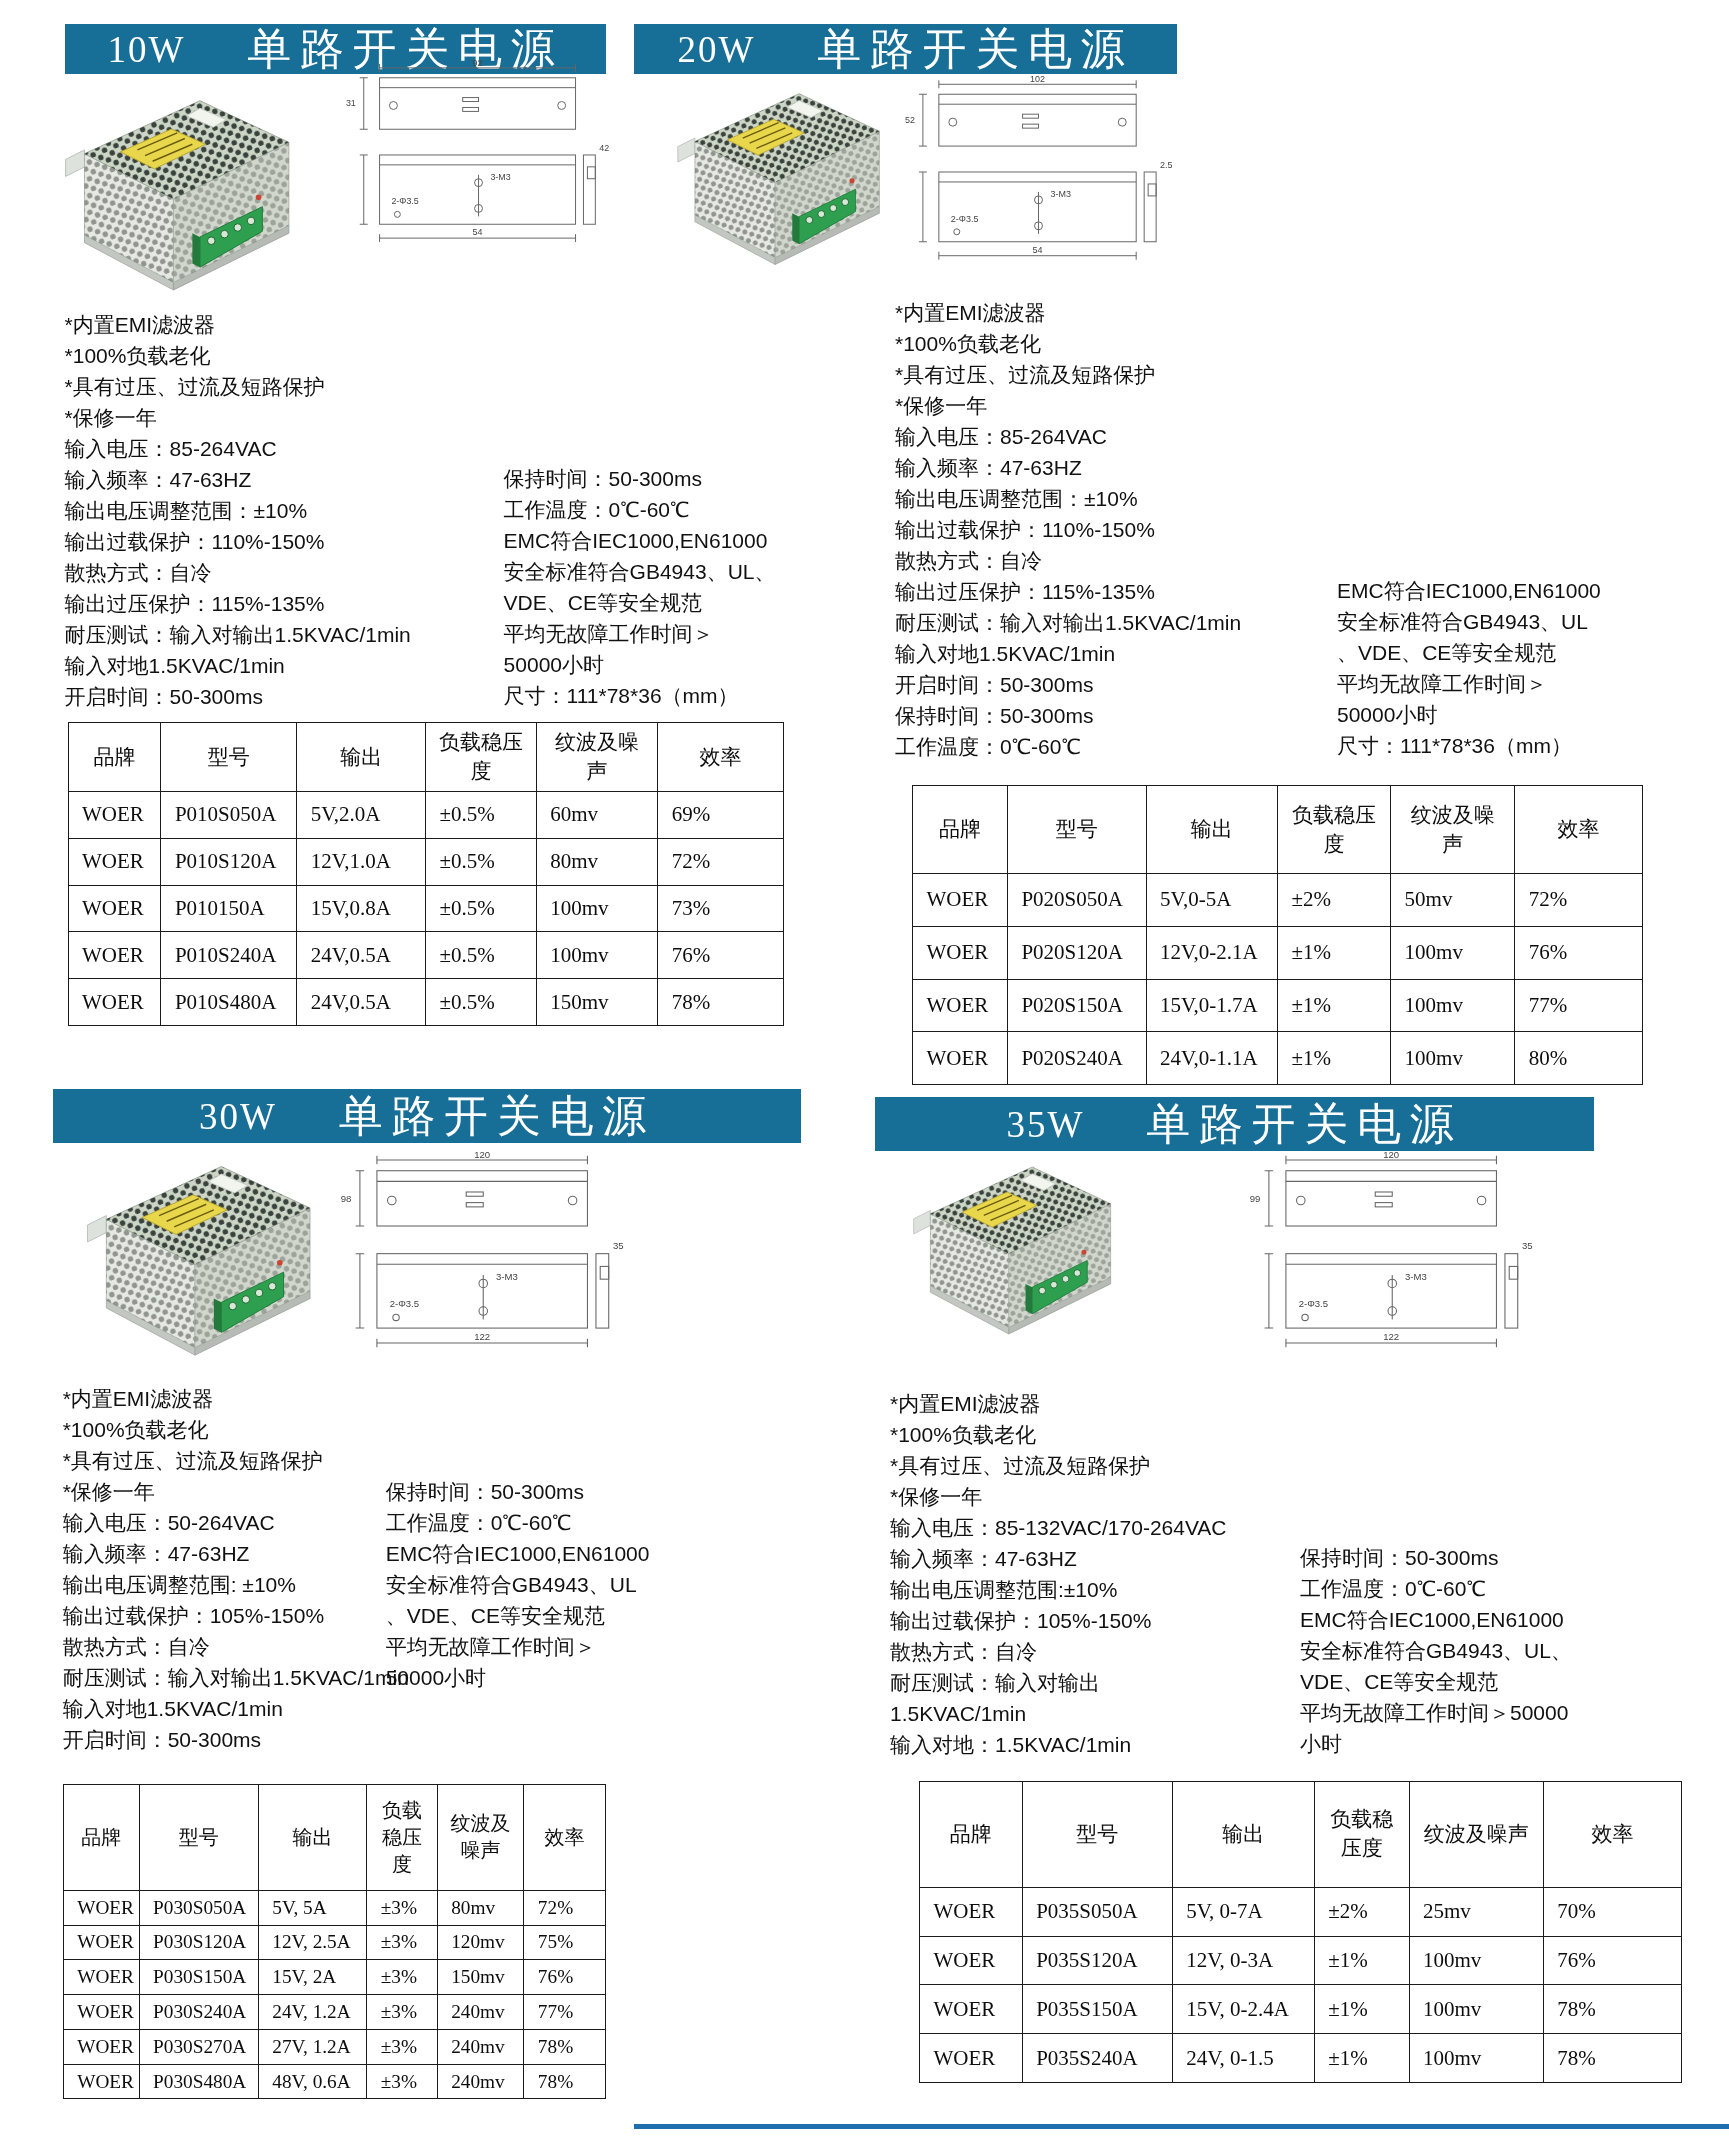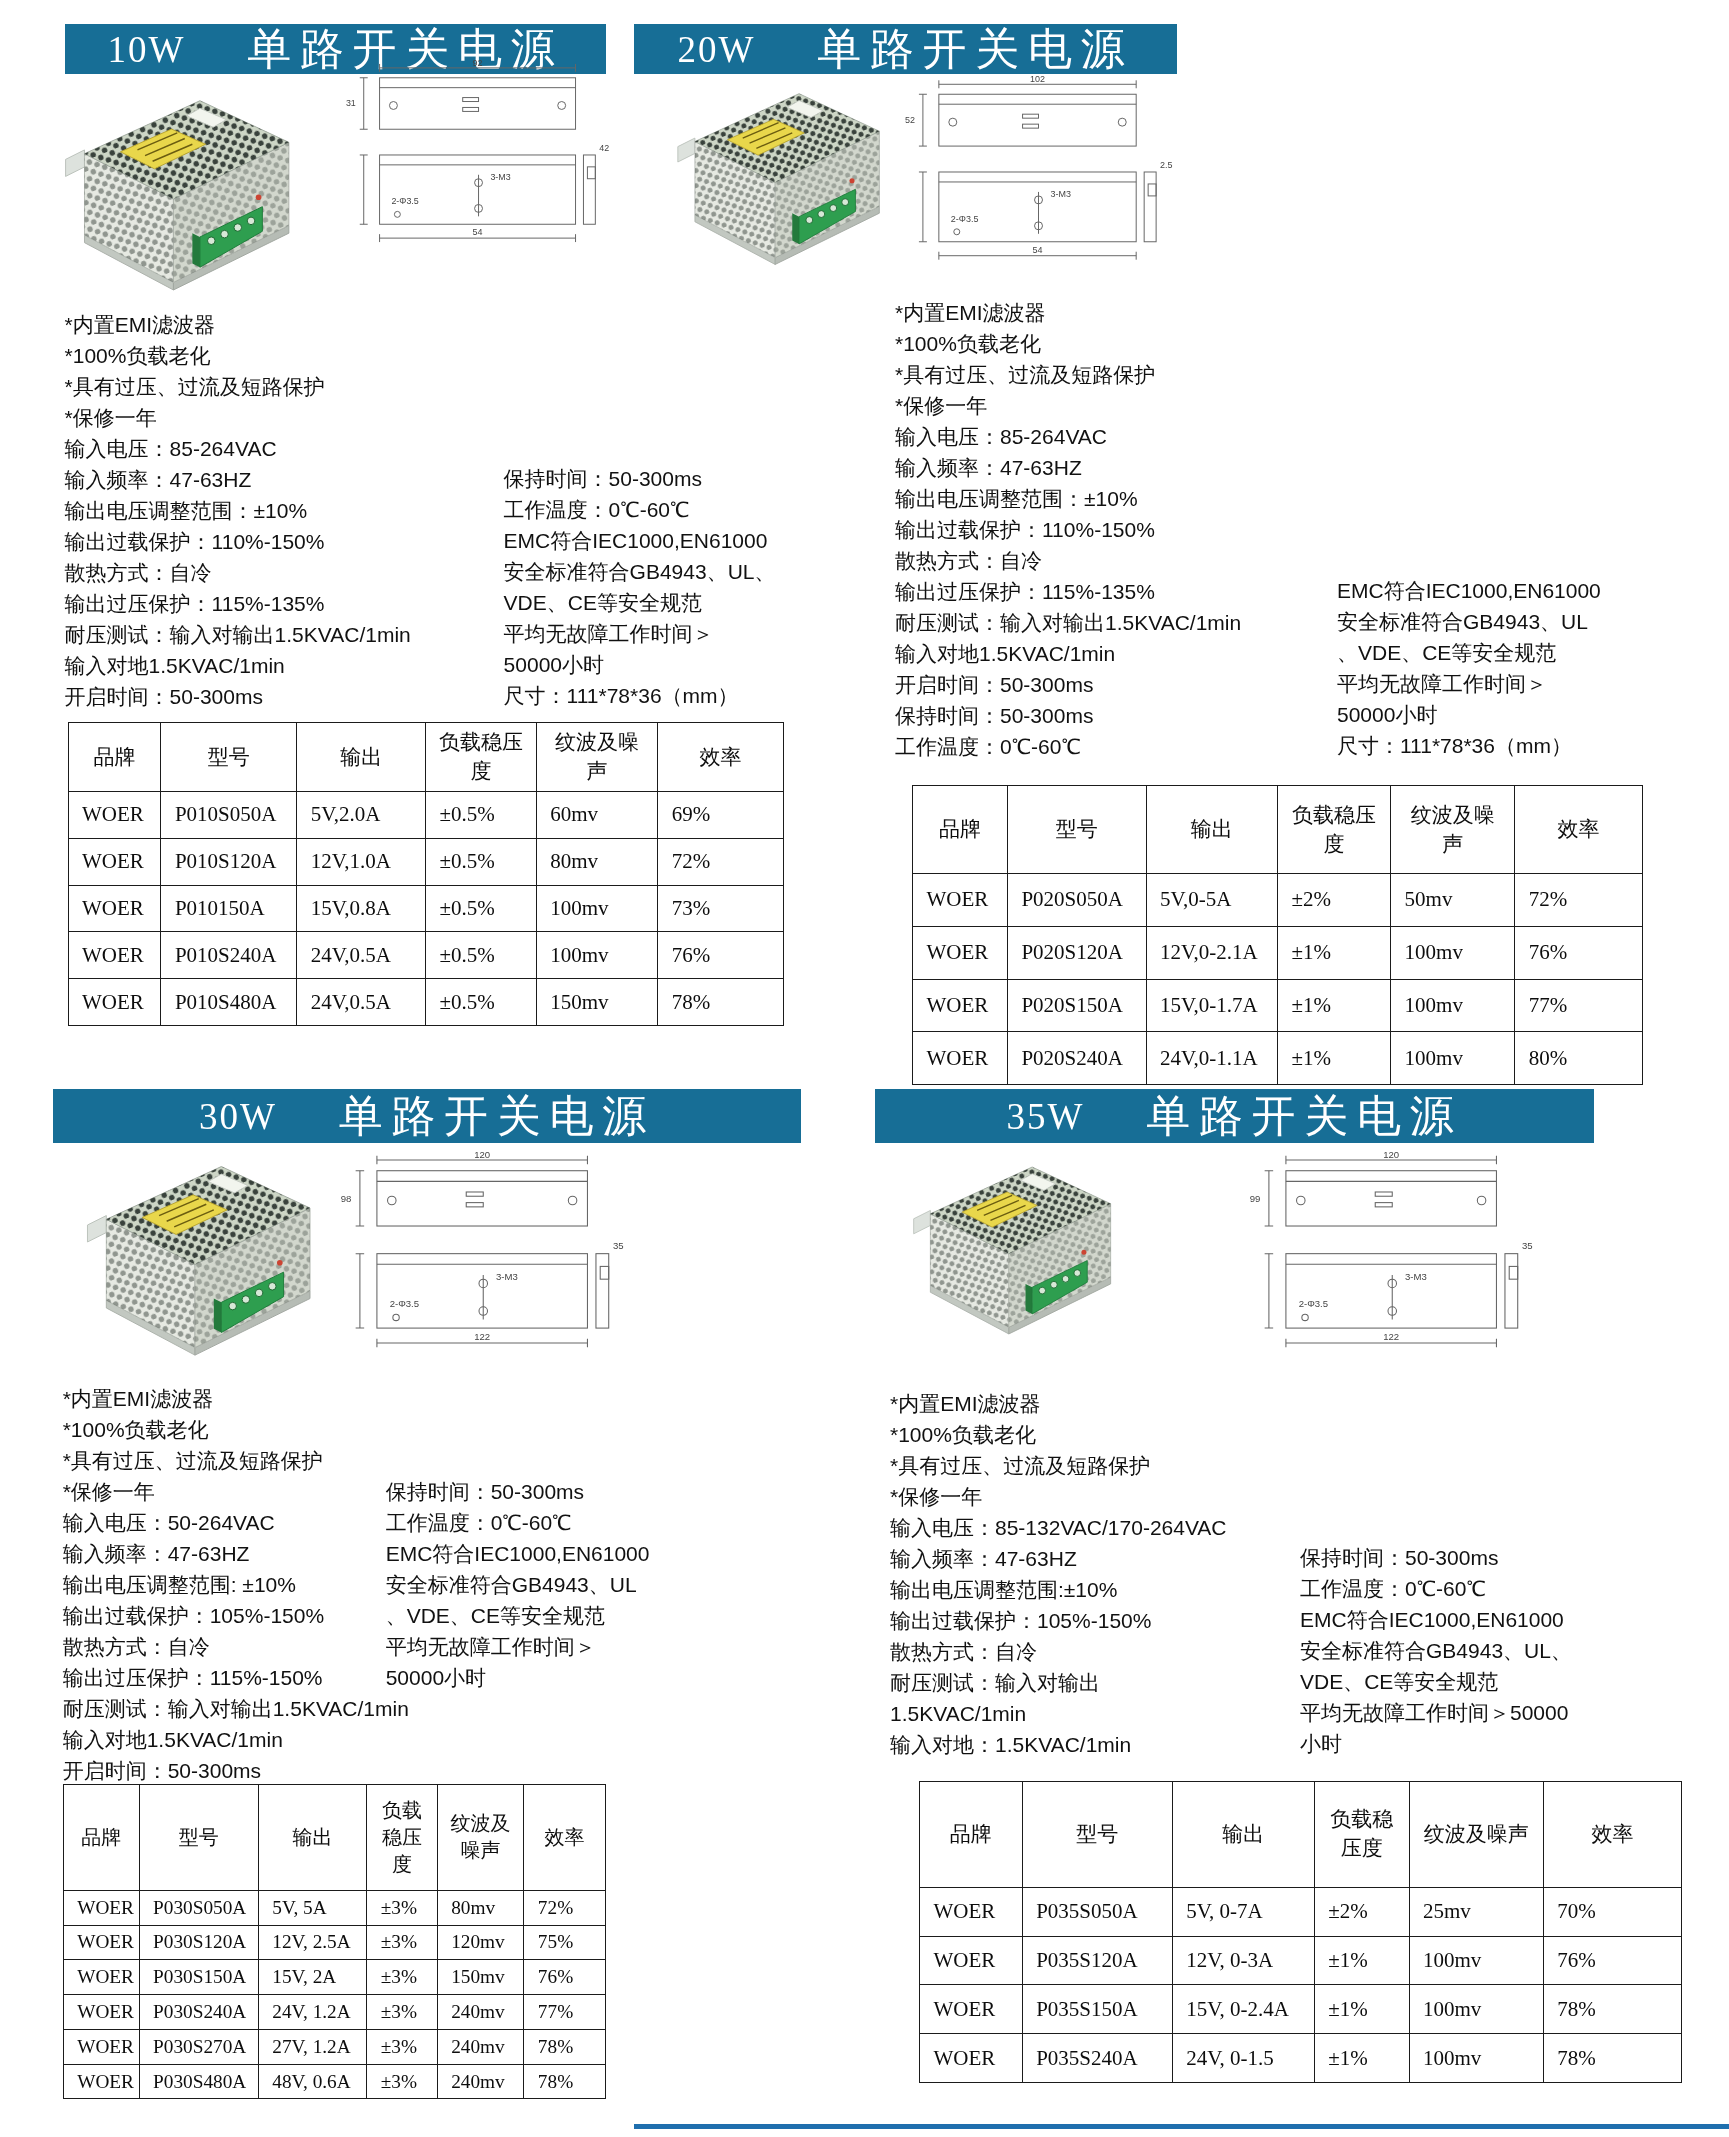--- a/index.html
+++ b/index.html
@@ -51,21 +51,21 @@
   .p30 .drawing{left:275px;top:85px;width:319px;height:208px}
   .p30 .specs{left:9.7px;top:321px;width:751px}
   .p30 .spec-right{left:323px;top:93px}
   .p30 .spec-table{left:9.7px;top:722px;width:543px}
   .p30 td{height:30px;font-size:19.3px}.p30 th{height:97px;font-size:20px;line-height:27px}
   .p30 .spec-table .c1{width:14%}.p30 .spec-table .c2{width:22%}.p30 .spec-table .c3{width:20%}
   .p30 .spec-table .c4{width:13%}.p30 .spec-table .c5{width:16%}.p30 .spec-table .c6{width:15%}
 
   
   .p35{left:634px;top:1062px;width:1095px;height:1076px}
-  .p35 .banner{left:241px;top:27px;width:719px;height:54px}
+  .p35 .banner{left:241px;top:35px;width:719px;height:54px}
   .p35 .photo{left:273px;top:92px;width:217px;height:188px}
   .p35 .drawing{left:603px;top:85px;width:319px;height:208px}
   .p35 .specs{left:256px;top:326px;width:830px}
   .p35 .spec-right{left:410px;top:154px}
   .p35 .spec-table{left:285px;top:719px;width:763px}
   .p35 td{height:44px}.p35 th{height:97px}
   .p35 .spec-table .c4{width:12%}
 
   .bottom-rule{position:absolute;left:634px;top:2124px;width:1095px;height:4.8px;background:#1f6fae}
 </style>
@@ -361,21 +361,20 @@
     <ul class="spec-left">
         <li>*内置EMI滤波器</li>
         <li>*100%负载老化</li>
         <li>*具有过压、过流及短路保护</li>
         <li>*保修一年</li>
         <li>输入电压：50-264VAC</li>
         <li>输入频率：47-63HZ</li>
         <li>输出电压调整范围: ±10%</li>
         <li>输出过载保护：105%-150%</li>
         <li>散热方式：自冷</li>
-        <li>输出过压保护：115%-150%</li>
         <li>耐压测试：输入对输出1.5KVAC/1min</li>
         <li>输入对地1.5KVAC/1min</li>
         <li>开启时间：50-300ms</li>
       </ul>
     <ul class="spec-right">
         <li>保持时间：50-300ms</li>
         <li>工作温度：0℃-60℃</li>
         <li>EMC符合IEC1000,EN61000</li>
         <li>安全标准符合GB4943、UL</li>
         <li>、VDE、CE等安全规范</li>

